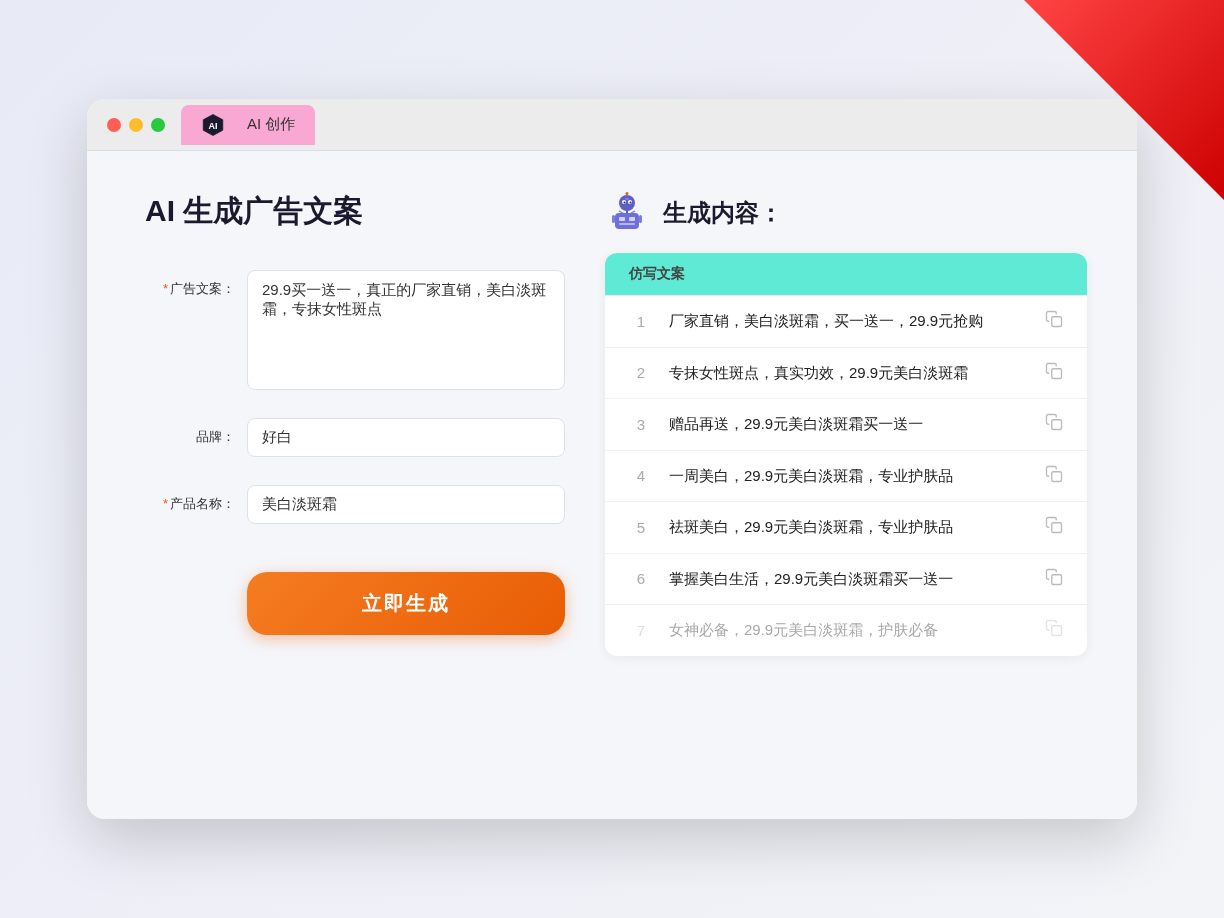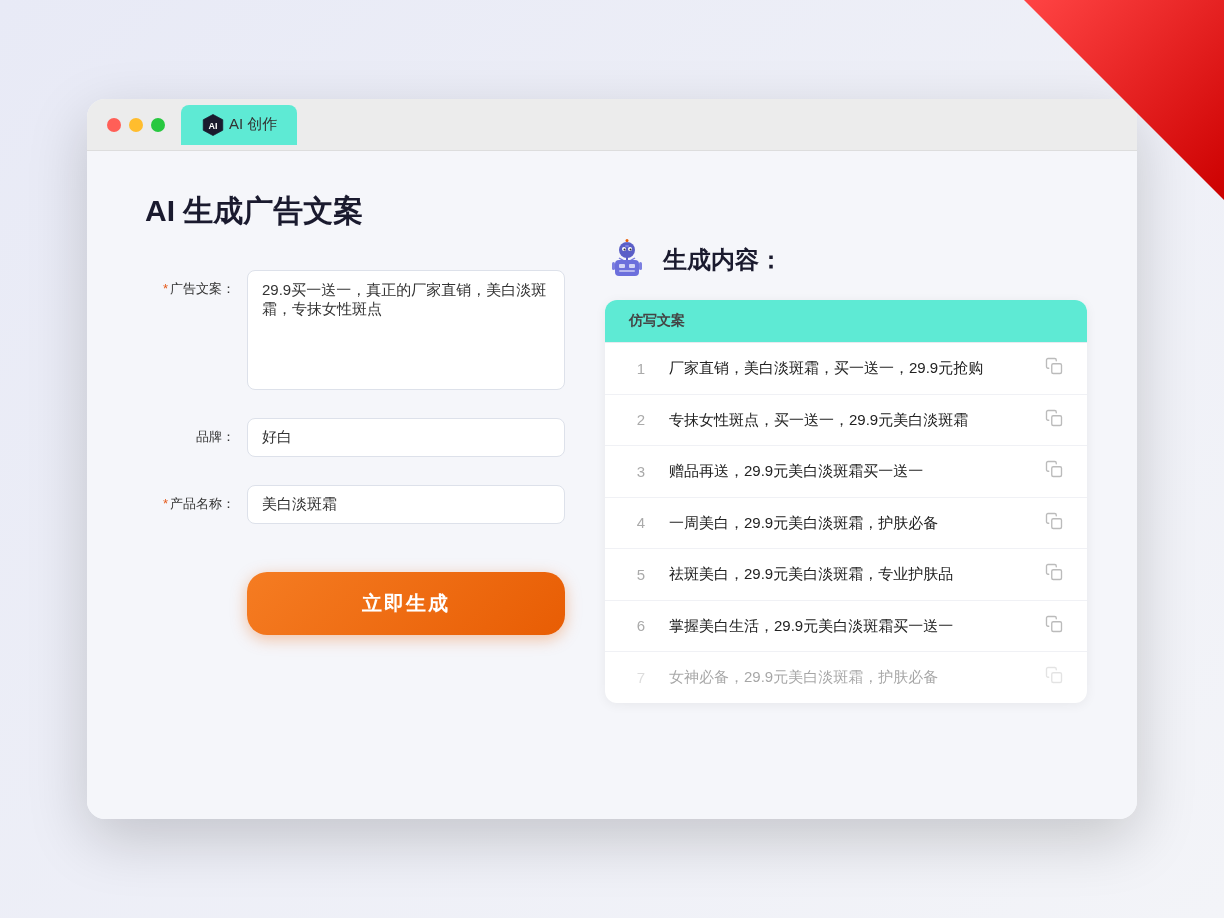--- a/index.html
+++ b/index.html
@@ -44,26 +44,26 @@
     .traffic-light {
       width: 14px;
       height: 14px;
       border-radius: 50%;
     }
     .tl-red { background: #ff5f57; }
     .tl-yellow { background: #ffbd2e; }
     .tl-green { background: #28c840; }
 
     .tab {
-      background: #5eead4;
+      background: #f9a8d4;
       border-radius: 8px 8px 0 0;
       padding: 8px 20px;
       display: flex;
       align-items: center;
-      gap: 4px;
+      gap: 22px;
       font-size: 15px;
       color: #333;
       font-weight: 500;
     }
 
     .tab-icon {
       width: 24px;
       height: 24px;
     }
 
@@ -144,21 +144,20 @@
       letter-spacing: 2px;
       box-shadow: 0 4px 16px rgba(232,93,4,0.35);
     }
 
     
     .right-panel {
       flex: 1;
       display: flex;
       flex-direction: column;
       gap: 0;
-      margin-top: 47px;
     }
 
     .results-header {
       display: flex;
       align-items: center;
       gap: 14px;
       margin-bottom: 18px;
     }
 
     .robot-icon {
@@ -311,37 +310,37 @@
         <div class="result-row">
               <span class="row-num">1</span>
               <span class="row-text">厂家直销，美白淡斑霜，买一送一，29.9元抢购</span>
               <span><svg width="18" height="18" viewBox="0 0 24 24" fill="none" stroke="#bbb" stroke-width="1.8" stroke-linecap="round" stroke-linejoin="round">
                   <rect x="9" y="9" width="13" height="13" rx="2"></rect>
                   <path d="M5 15H4a2 2 0 0 1-2-2V4a2 2 0 0 1 2-2h9a2 2 0 0 1 2 2v1"></path>
                 </svg></span>
             </div>
             <div class="result-row">
               <span class="row-num">2</span>
-              <span class="row-text">专抹女性斑点，买一送一，29.9元美白淡斑霜</span>
+              <span class="row-text">专抹女性斑点，真实功效，29.9元美白淡斑霜</span>
               <span><svg width="18" height="18" viewBox="0 0 24 24" fill="none" stroke="#bbb" stroke-width="1.8" stroke-linecap="round" stroke-linejoin="round">
                   <rect x="9" y="9" width="13" height="13" rx="2"></rect>
                   <path d="M5 15H4a2 2 0 0 1-2-2V4a2 2 0 0 1 2-2h9a2 2 0 0 1 2 2v1"></path>
                 </svg></span>
             </div>
             <div class="result-row">
               <span class="row-num">3</span>
               <span class="row-text">赠品再送，29.9元美白淡斑霜买一送一</span>
               <span><svg width="18" height="18" viewBox="0 0 24 24" fill="none" stroke="#bbb" stroke-width="1.8" stroke-linecap="round" stroke-linejoin="round">
                   <rect x="9" y="9" width="13" height="13" rx="2"></rect>
                   <path d="M5 15H4a2 2 0 0 1-2-2V4a2 2 0 0 1 2-2h9a2 2 0 0 1 2 2v1"></path>
                 </svg></span>
             </div>
             <div class="result-row">
               <span class="row-num">4</span>
-              <span class="row-text">一周美白，29.9元美白淡斑霜，护肤必备</span>
+              <span class="row-text">一周美白，29.9元美白淡斑霜，专业护肤品</span>
               <span><svg width="18" height="18" viewBox="0 0 24 24" fill="none" stroke="#bbb" stroke-width="1.8" stroke-linecap="round" stroke-linejoin="round">
                   <rect x="9" y="9" width="13" height="13" rx="2"></rect>
                   <path d="M5 15H4a2 2 0 0 1-2-2V4a2 2 0 0 1 2-2h9a2 2 0 0 1 2 2v1"></path>
                 </svg></span>
             </div>
             <div class="result-row">
               <span class="row-num">5</span>
               <span class="row-text">祛斑美白，29.9元美白淡斑霜，专业护肤品</span>
               <span><svg width="18" height="18" viewBox="0 0 24 24" fill="none" stroke="#bbb" stroke-width="1.8" stroke-linecap="round" stroke-linejoin="round">
                   <rect x="9" y="9" width="13" height="13" rx="2"></rect>

